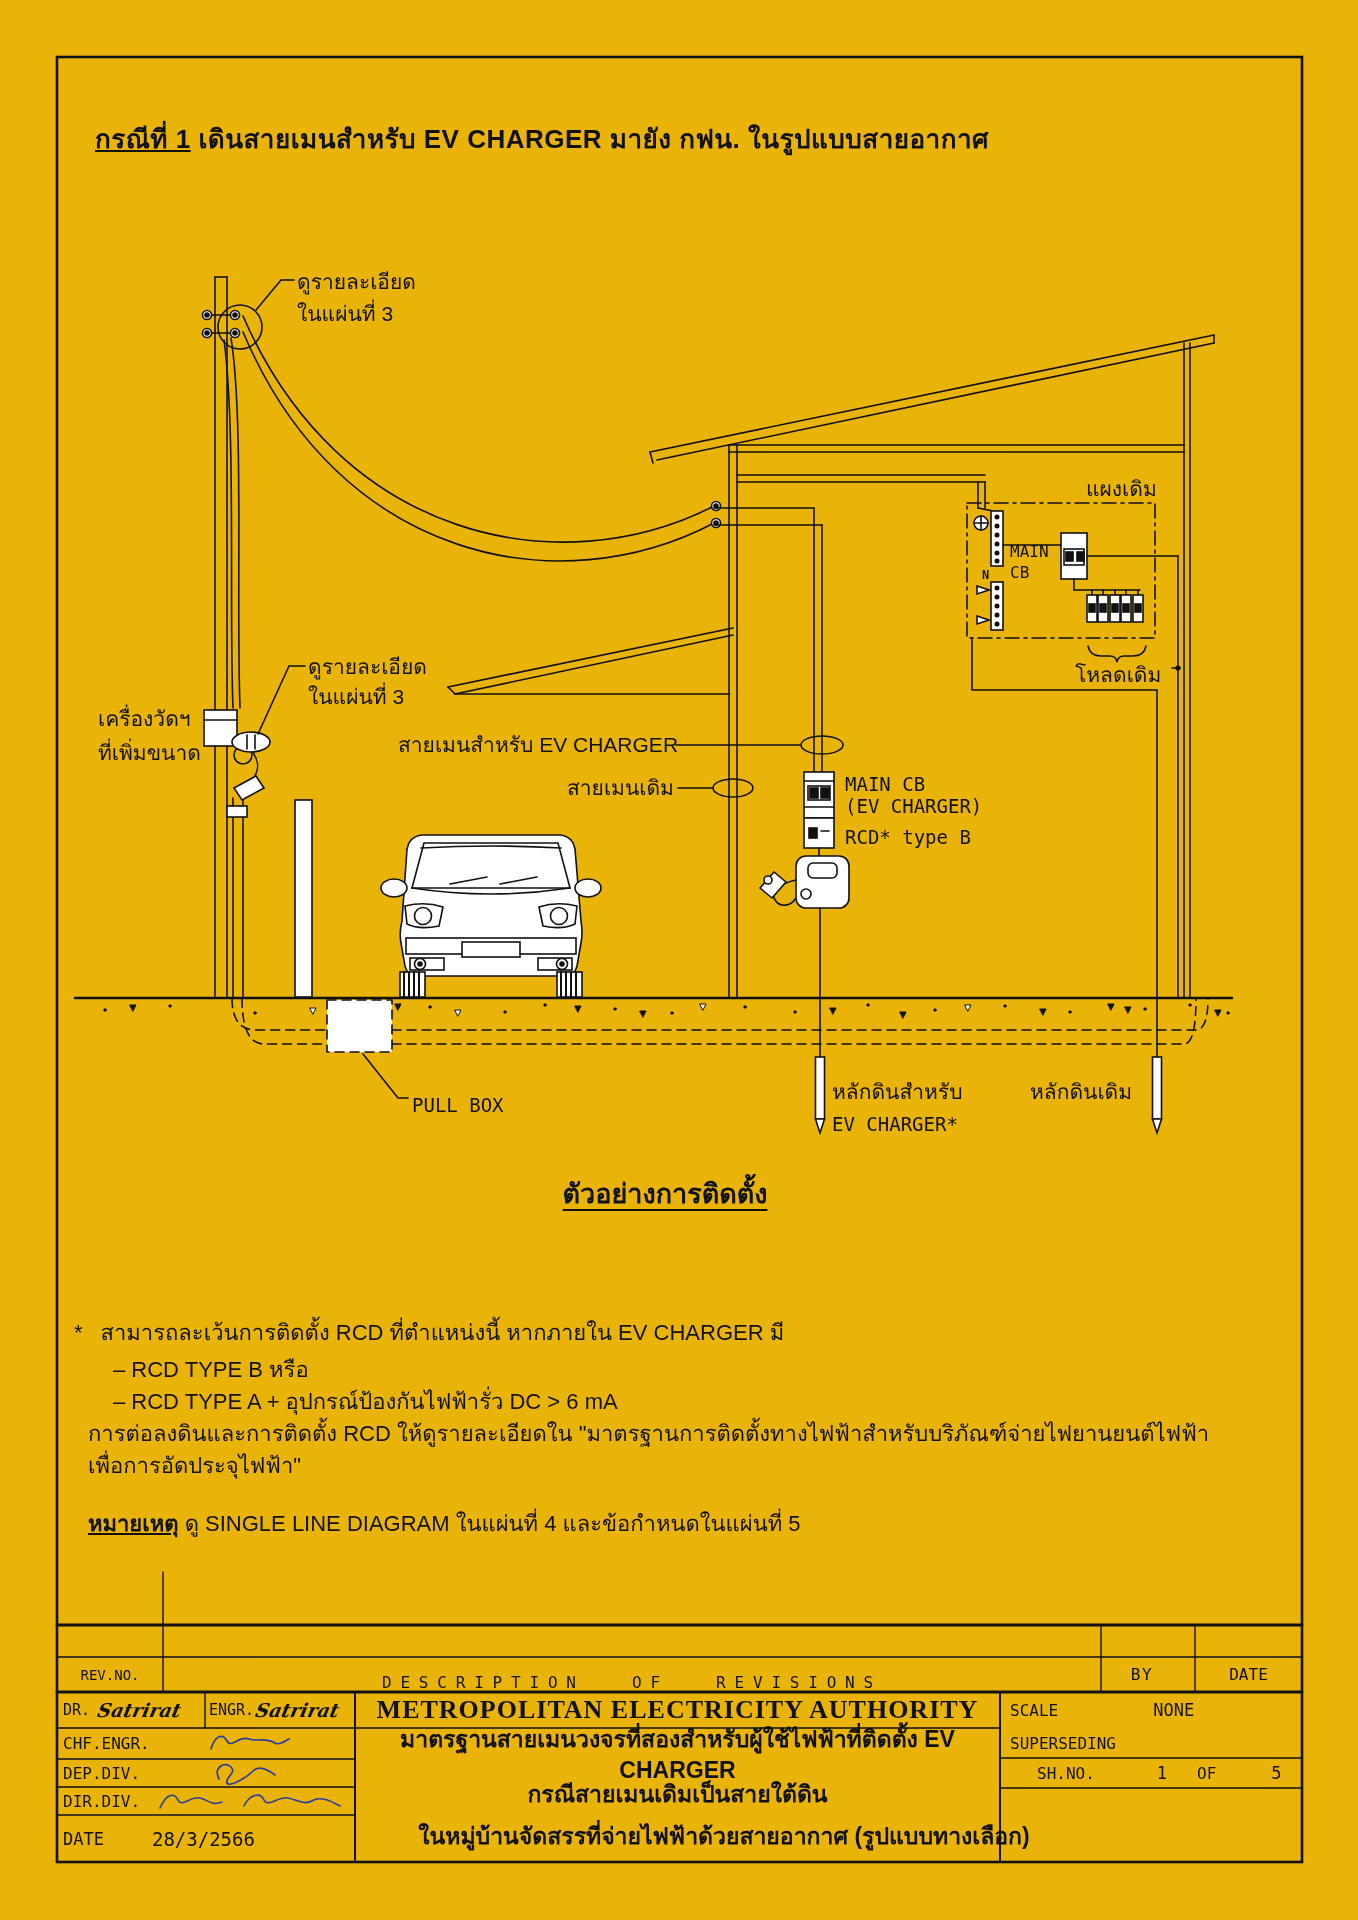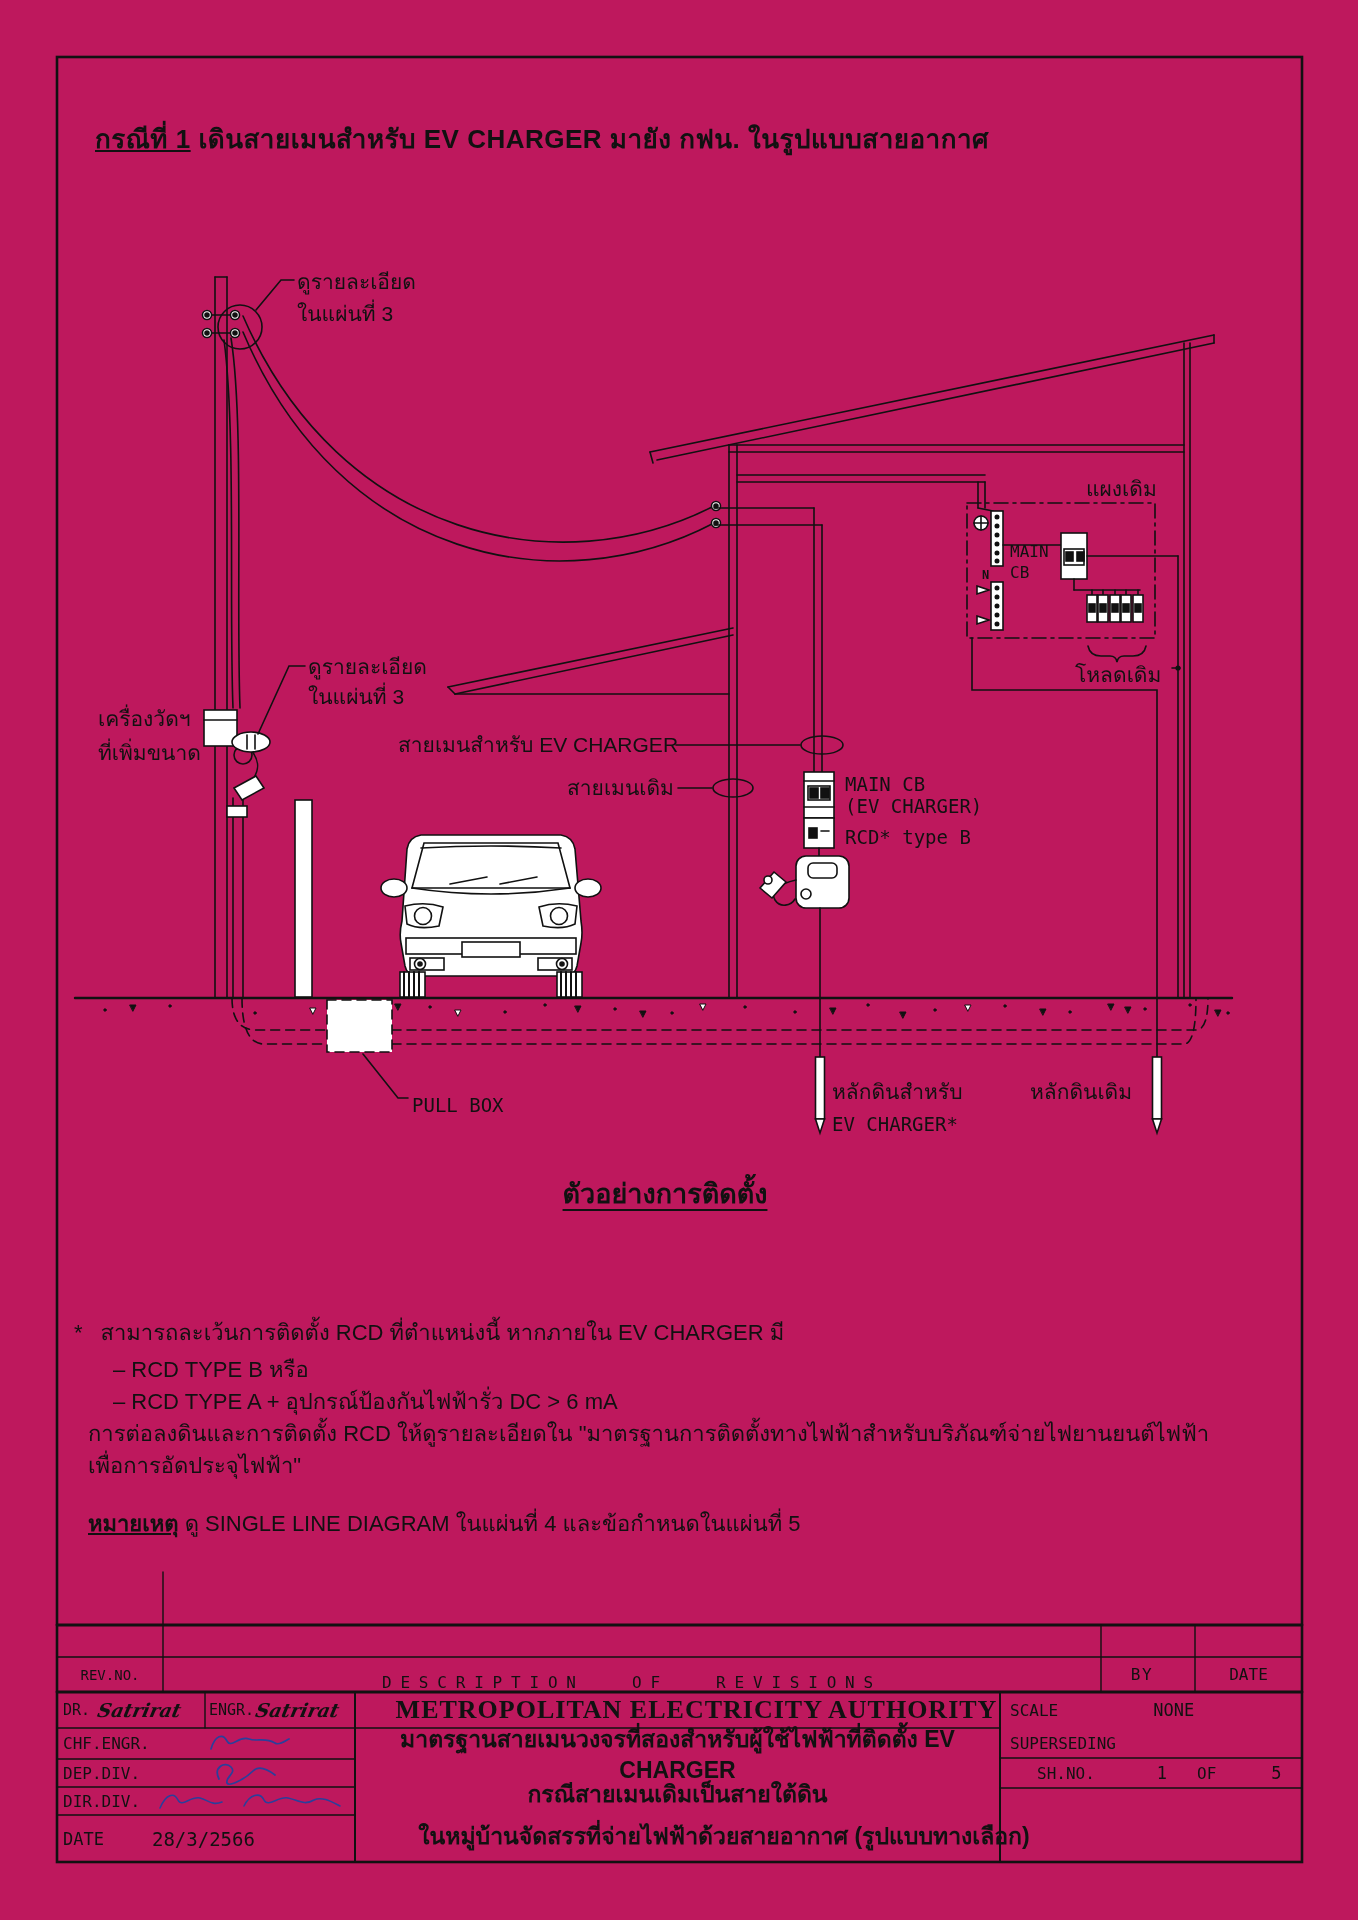--- a/index.html
+++ b/index.html
@@ -1,16 +1,16 @@
 <!DOCTYPE html>
 <html><head>
 <meta charset="utf-8">
 <style>
   html,body{margin:0;padding:0;background:#e8e8e8;}
-  .page{position:relative;width:1358px;height:1920px;background:#be185d;overflow:hidden;
+  .page{position:relative;width:1358px;height:1920px;background:#eab308;overflow:hidden;
         font-family:"Liberation Sans",sans-serif;color:#111;}
   .abs{position:absolute;}
   svg text{fill:#111;}
   .thai{font-family:"Liberation Sans",sans-serif;}
   .cad{font-family:"DejaVu Sans Mono",monospace;}
   .b{font-weight:bold;}
   .u{text-decoration:underline;}
   .title-line{font-size:26px;font-weight:bold;letter-spacing:.5px;white-space:nowrap;}
   .note{font-size:22px;white-space:nowrap;}
   .caption{font-size:27px;font-weight:bold;text-decoration:underline;text-underline-offset:6px;}
@@ -396,21 +396,21 @@
     <span class="cad" style="font-size:16px;margin-left:6px;">DIR.DIV.</span>
     <svg width="200" height="32" viewBox="0 0 200 32" style="margin-left:12px;margin-top:6px;">
       <path d="M8,20 C14,6 22,4 26,12 C30,20 38,8 48,10 C56,12 60,18 70,14 M92,18 C98,6 108,4 112,12 C116,20 126,8 136,10 C146,12 152,18 162,12 C170,8 180,14 188,18" fill="none" stroke="#2b3f9b" stroke-width="1.6" stroke-linecap="round"></path>
     </svg>
   </div>
   <div class="cell" style="left:57px;top:1815px;width:298px;height:47px;">
     <span class="cad" style="font-size:17px;margin-left:6px;">DATE</span>
     <span class="cad" style="font-size:19px;margin-left:48px;">28/3/2566</span>
   </div>
 
-  <div class="cell ctr" style="left:374px;top:1692px;width:645px;height:36px;font-family:'Liberation Serif',serif;font-size:26px;font-weight:bold;letter-spacing:1px;">METROPOLITAN  ELECTRICITY  AUTHORITY</div>
+  <div class="cell ctr" style="left:355px;top:1692px;width:645px;height:36px;font-family:'Liberation Serif',serif;font-size:26px;font-weight:bold;letter-spacing:1px;">METROPOLITAN  ELECTRICITY  AUTHORITY</div>
   <div class="cell ctr thai b" style="left:355px;top:1731px;width:645px;height:42px;font-size:23px;">มาตรฐานสายเมนวงจรที่สองสำหรับผู้ใช้ไฟฟ้าที่ติดตั้ง EV CHARGER</div>
   <div class="cell ctr thai b" style="left:355px;top:1773px;width:645px;height:42px;font-size:23px;">กรณีสายเมนเดิมเป็นสายใต้ดิน</div>
   <div class="cell ctr thai b" style="left:355px;top:1815px;width:738px;height:42px;font-size:23px;">ในหมู่บ้านจัดสรรที่จ่ายไฟฟ้าด้วยสายอากาศ (รูปแบบทางเลือก)</div>
 
   <div class="cell" style="left:1000px;top:1692px;width:302px;height:36px;">
     <span class="cad" style="font-size:16px;margin-left:10px;">SCALE</span>
     <span class="cad" style="font-size:17px;margin-left:95px;">NONE</span>
   </div>
   <div class="cell" style="left:1000px;top:1728px;width:302px;height:30px;">
     <span class="cad" style="font-size:16px;margin-left:10px;">SUPERSEDING</span>

